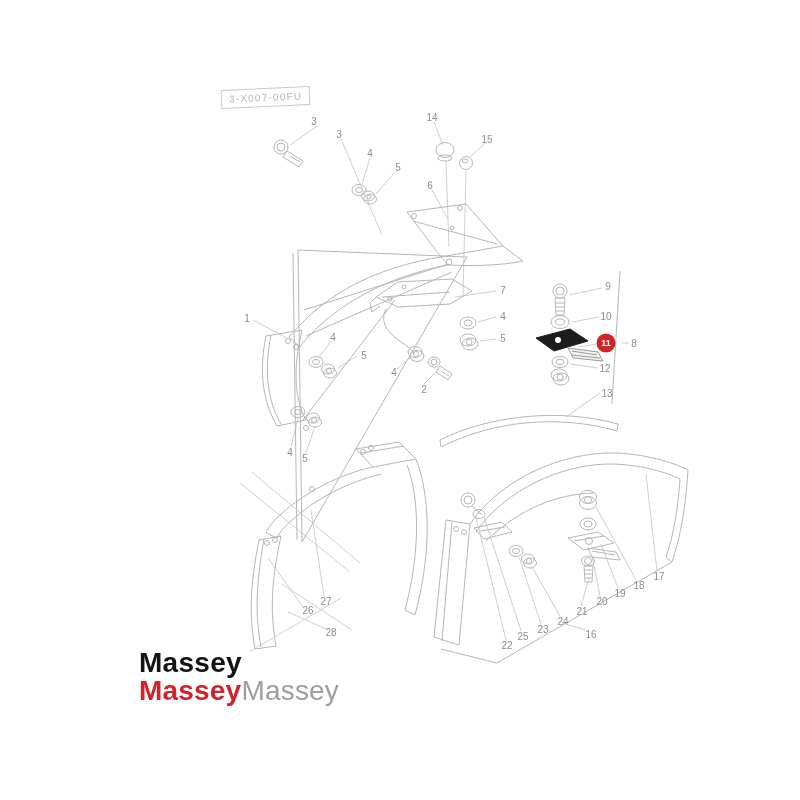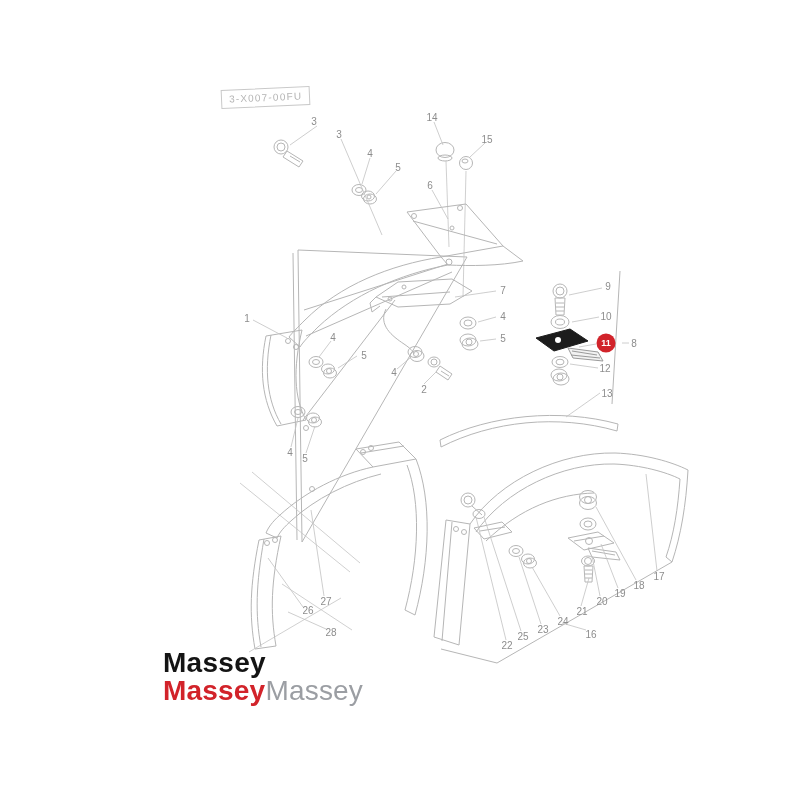--- a/index.html
+++ b/index.html
@@ -1,21 +1,21 @@
 <!DOCTYPE html>
 <html><head>
 <meta charset="utf-8">
 <style>
   html,body{margin:0;padding:0;background:#ffffff;}
   .stage{position:relative;width:800px;height:800px;background:#fff;overflow:hidden;
          font-family:"Liberation Sans",sans-serif;}
   .code-box{position:absolute;left:221px;top:88px;transform:rotate(-2.5deg);
             border:1px solid #c9c9c9;color:#b4b4b4;font-size:10px;
             letter-spacing:1.2px;padding:3px 7px;background:#fff;}
-  .logo{position:absolute;left:139px;top:649px;line-height:1.0;margin-left:24px;}
+  .logo{position:absolute;left:139px;top:649px;line-height:1.0;}
   .logo .l1{font-size:28px;font-weight:bold;color:#141414;letter-spacing:0.3px;}
   .logo .l2{font-size:28px;letter-spacing:0.2px;}
   .logo .red{font-weight:bold;}
   .logo .gray{font-weight:normal;}
   svg{position:absolute;left:0;top:0;}
   svg .part{stroke:#b6b6b6;stroke-width:1;fill:none;}
   svg .thin{stroke:#c4c4c4;stroke-width:0.8;fill:none;}
   svg text.callout{font-size:10px;fill:#8d8d8d;text-anchor:middle;}
   svg text.callout-red{font-size:9px;fill:#ffffff;font-weight:bold;text-anchor:middle;}
   svg line.leader{stroke:#c2c2c2;stroke-width:0.8;}

